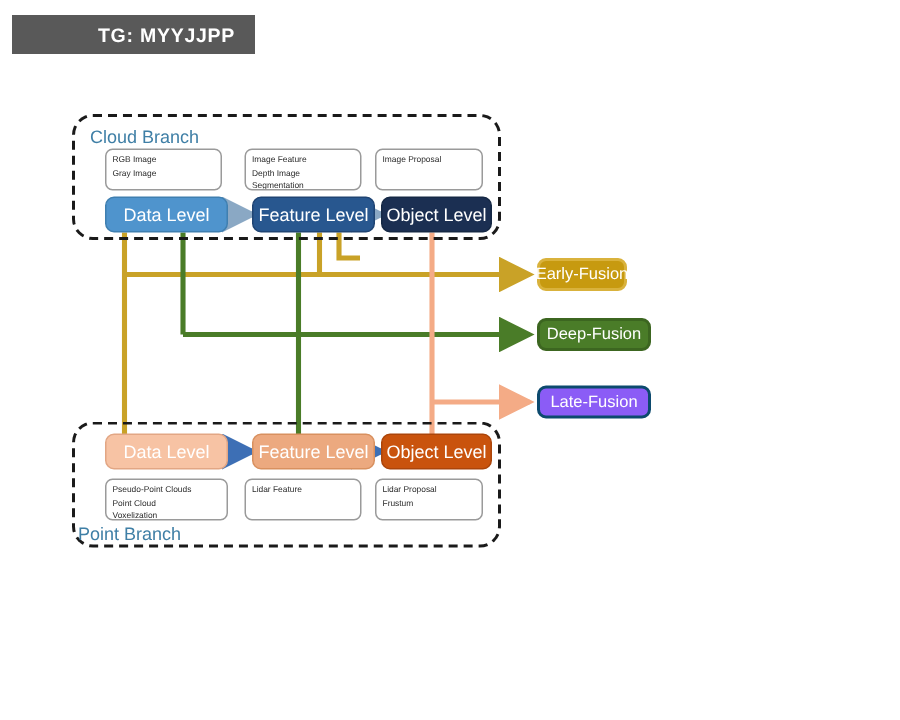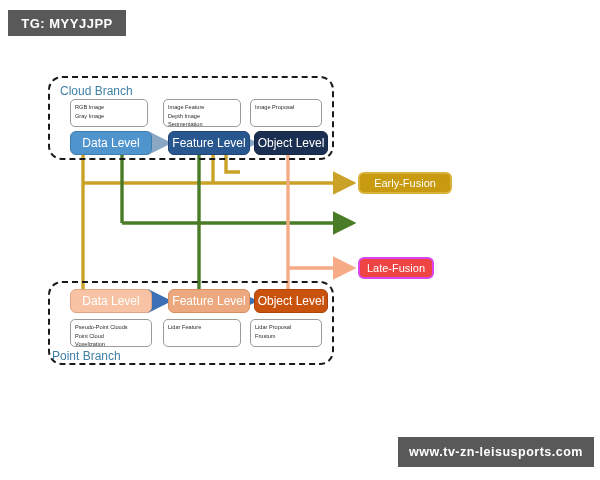--- a/index.html
+++ b/index.html
@@ -14,21 +14,21 @@
 
   
   .watermark{
     position:absolute;
     background:#595959;
     color:#ffffff;
     display:flex;align-items:center;justify-content:center;
     letter-spacing:.5px;
     white-space:nowrap;
   }
-  #wm-top{left:8px;top:10px;width:118px;height:26px;font-size:13px;font-weight:bold;}
+  #wm-top{left:8px;top:10px;width:118px;height:26px;font-size:13px;font-weight:bold;padding-left:44px;}
   #wm-bottom{left:398px;top:437px;width:196px;height:30px;font-size:12.5px;font-weight:bold;}
 
   
   .branch-box{
     position:absolute;
     border:2px dashed #1a1a1a;
     border-radius:14px;
     box-sizing:border-box;
     background:transparent;
   }
@@ -81,21 +81,21 @@
     position:absolute;
     box-sizing:border-box;
     border-radius:6px;
     display:flex;align-items:center;justify-content:center;
     color:#ffffff;
     font-size:11px;
     white-space:nowrap;
   }
   #fusion-early{background:#c79a10;border:2px solid #d9b23c;}
   #fusion-deep{background:#4a7c28;border:2px solid #3c6620;}
-  #fusion-late{background:#ef4444;border:2px solid #d946ef;}
+  #fusion-late{background:#8b5cf6;border:2px solid #0c4a6e;}
 
   
   #wires{position:absolute;left:0;top:0;width:600px;height:480px;pointer-events:none;}
 </style>
 </head>
 <body>
 
 <div id="stage">
 
   <svg id="wires" viewBox="0 0 600 480">
@@ -188,19 +188,19 @@
     <div>Voxelization</div>
   </div>
   <div class="desc" style="left:163px;top:319px;width:78px;height:28px;">
     <div>Lidar Feature</div>
   </div>
   <div class="desc" style="left:250px;top:319px;width:72px;height:28px;">
     <div>Lidar Proposal</div>
     <div>Frustum</div>
   </div>
 
-  <div class="fusion" id="fusion-early" style="left:358px;top:172px;width:94px;height:22px;">Early-Fusion</div>
+  <div class="fusion" id="fusion-early" style="left:358px;top:172px;width:60px;height:22px;">Early-Fusion</div>
+  <div class="fusion" id="fusion-deep" style="left:358px;top:212px;width:76px;height:22px;">Deep-Fusion</div>
   <div class="fusion" id="fusion-late" style="left:358px;top:257px;width:76px;height:22px;">Late-Fusion</div>
 
   <div class="watermark" id="wm-top">TG: MYYJJPP</div>
-  <div class="watermark" id="wm-bottom">www.tv-zn-leisusports.com</div>
 
 </div>
 
 </body></html>

